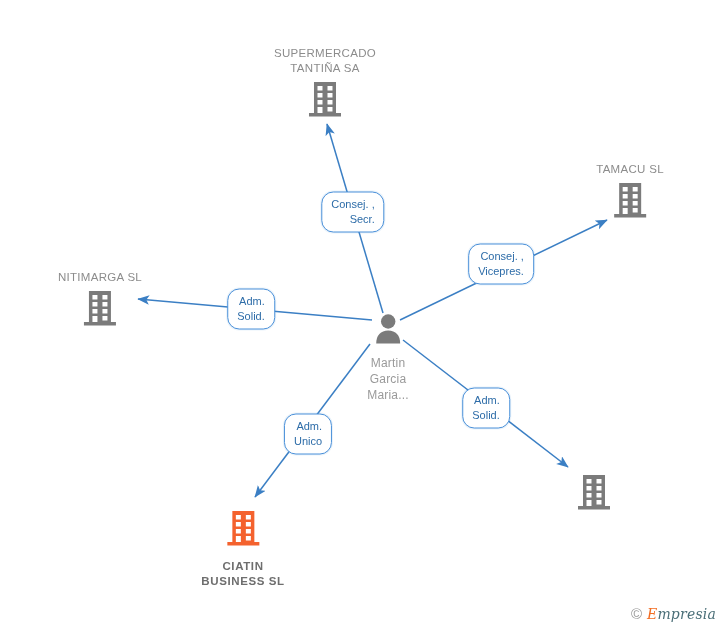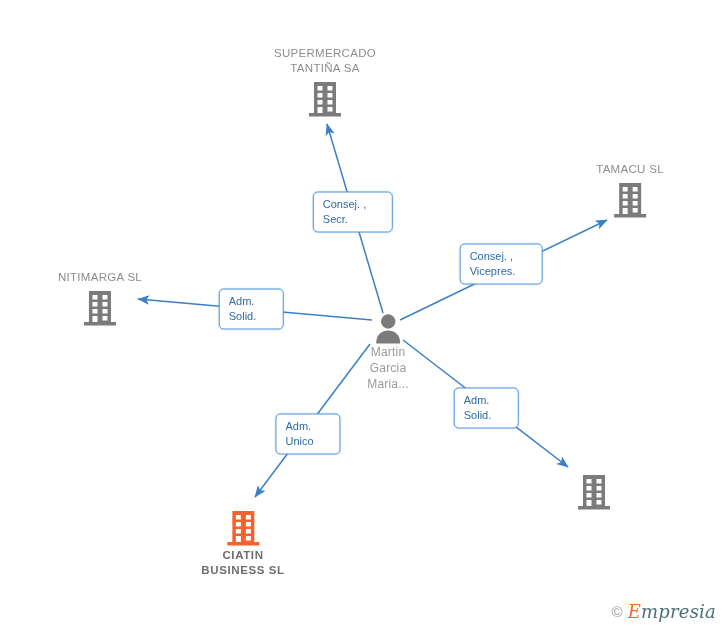--- a/index.html
+++ b/index.html
@@ -52,55 +52,55 @@
     color: #9a9a9a;
     line-height: 16px;
     letter-spacing: 0.2px;
   }
   .node-icon {
     display: block;
     margin: 0 auto;
     line-height: 0;
   }
   .label-above .node-label { margin-bottom: 3px; }
-  .label-below .node-label { margin-top: 0; }
+  .label-below .node-label { margin-top: 11px; }
 
   .edge-label {
     position: absolute;
     transform: translate(-50%, -50%);
     box-sizing: border-box;
     background: #ffffff;
     border: 1px solid #4a90d9;
-    border-radius: 5px;
-    padding: 4px 26px 5px 9px;
+    border-radius: 12px;
+    padding: 4px 9px 5px 9px;
     color: #2d6ca8;
     font-size: 11px;
     line-height: 15px;
-    text-align: left;
+    text-align: right;
     white-space: pre-line;
     box-shadow: 0 0 0 1px rgba(74,144,217,0.12);
   }
 
   #watermark {
     position: absolute;
     right: 12px;
     bottom: 8px;
     display: flex;
     align-items: center;
     gap: 5px;
     user-select: none;
   }
   #watermark .copy {
     font-size: 15px;
     color: #9b9b9b;
   }
   #watermark .brand {
     font-family: "DejaVu Serif", serif;
     font-style: italic;
-    font-size: 18px;
+    font-size: 14px;
     letter-spacing: 0.2px;
   }
   #watermark .brand .cap { color: #f26c21; }
   #watermark .brand .rest { color: #4b6f78; }
 </style>
 </head>
 <body>
 
 <div id="graph-canvas">
 

